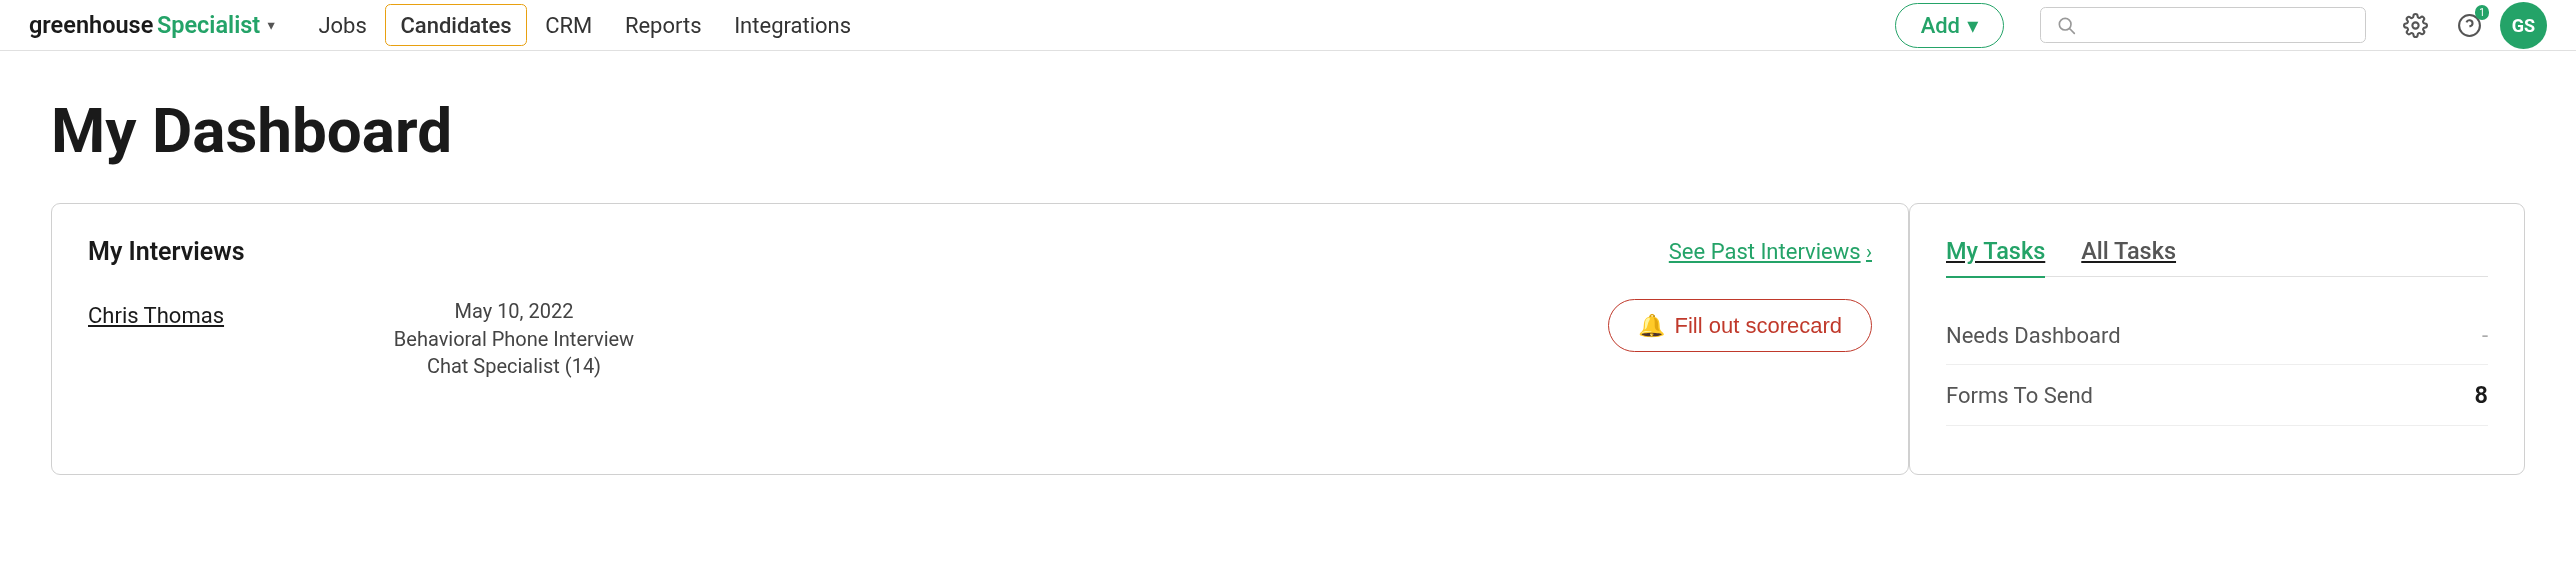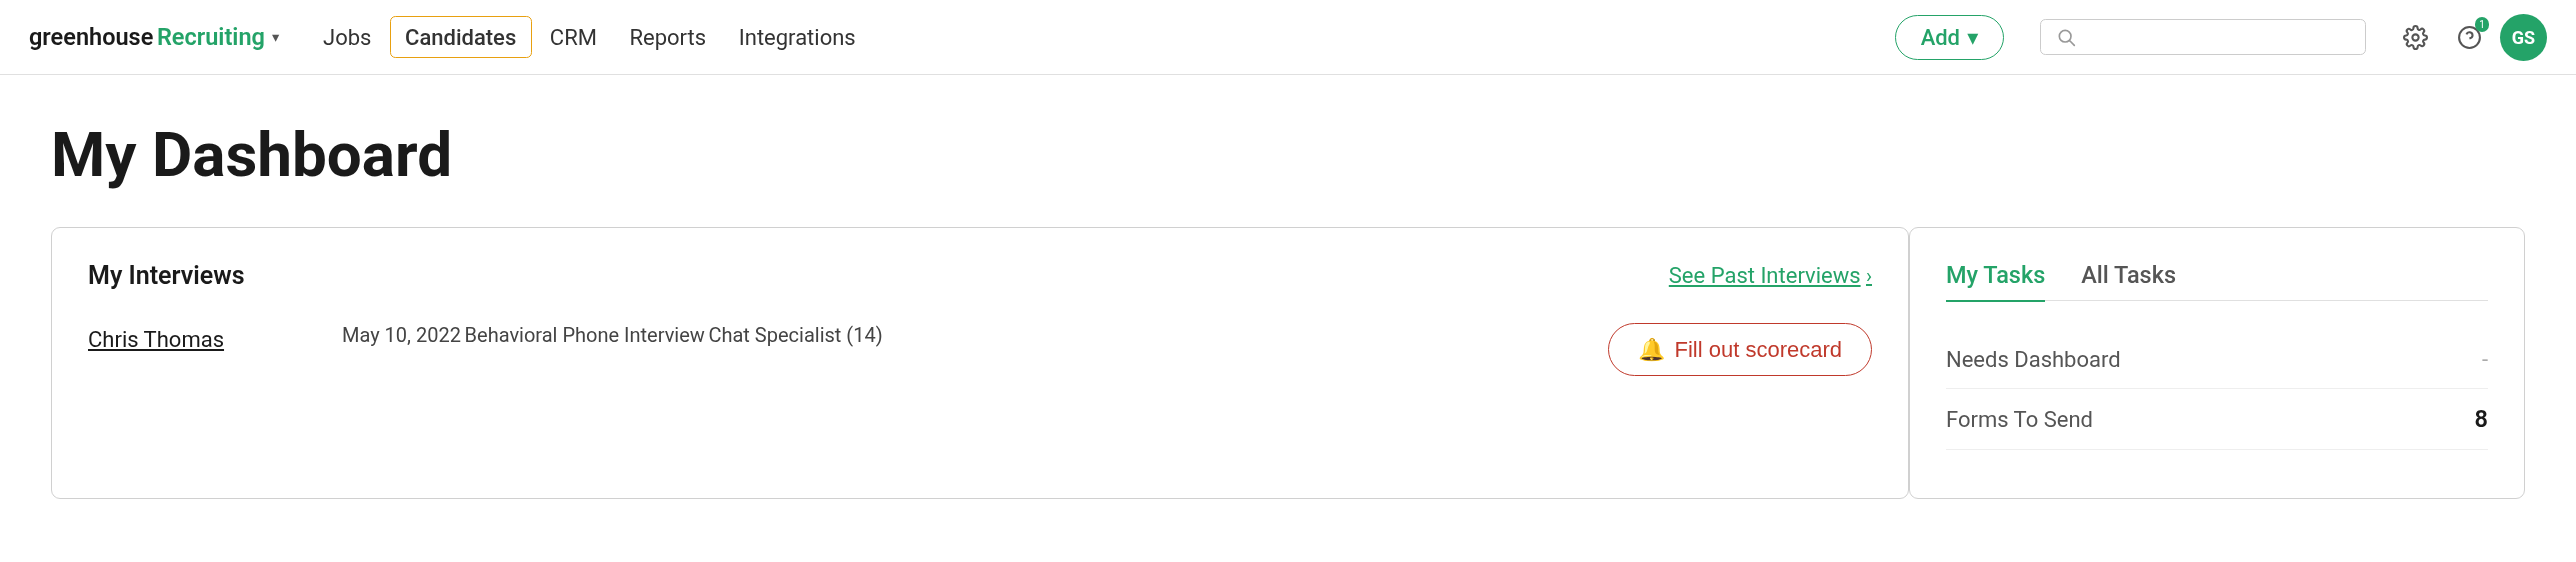--- a/index.html
+++ b/index.html
@@ -10,21 +10,21 @@
       width: 2576px;
       min-height: 562px;
       overflow-x: hidden;
     }
 
     
     .navbar {
       display: flex;
       align-items: center;
       padding: 0 29px;
-      height: 75px;
+      height: 51px;
       border-bottom: 0.9px solid #e0e0e0;
       background: #fff;
       gap: 7.2px;
     }
     .nav-logo {
       display: flex;
       align-items: center;
       gap: 3.6px;
       margin-right: 22px;
     }
@@ -192,21 +192,21 @@
     .candidate-name {
       font-size: 22px;
       color: #1a1a1a;
       text-decoration: underline;
       cursor: pointer;
       min-width: 254px;
       padding-top: 3.6px;
     }
     .interview-details {
       display: flex;
-      flex-direction: row;
+      flex-direction: column;
       gap: 3.6px;
       min-width: 344px;
       align-items: center;
     }
     .interview-detail-line {
       font-size: 20px;
       color: #444;
     }
     .fill-scorecard-btn {
       display: flex;
@@ -230,20 +230,21 @@
       border: 0.9px solid #d0d0d0;
       border-radius: 9px;
       padding: 33px 36px;
       min-height: 272px;
     }
     .tasks-tabs {
       display: flex;
       gap: 36px;
       margin-bottom: 29px;
       border-bottom: 1.8px solid #e0e0e0;
+      text-decoration: underline;
     }
     .task-tab {
       font-size: 23.5px;
       font-weight: 500;
       color: #555;
       padding-bottom: 11px;
       cursor: pointer;
     }
     .task-tab.active {
       color: #24a368;
@@ -270,21 +271,21 @@
       font-size: 22px;
       color: #aaa;
     }
   </style>
 </head>
 <body>
 
 <nav class="navbar">
   <div class="nav-logo">
     <span class="nav-logo-greenhouse">greenhouse</span>
-    <span class="nav-logo-recruiting">Recruiting</span>
+    <span class="nav-logo-recruiting">Specialist</span>
     <span class="nav-logo-caret">▾</span>
   </div>
 
   <div class="nav-links">
     <a class="nav-link">Jobs</a>
     <a class="nav-link active">Candidates</a>
     <a class="nav-link">CRM</a>
     <a class="nav-link">Reports</a>
     <a class="nav-link">Integrations</a>
   </div>

